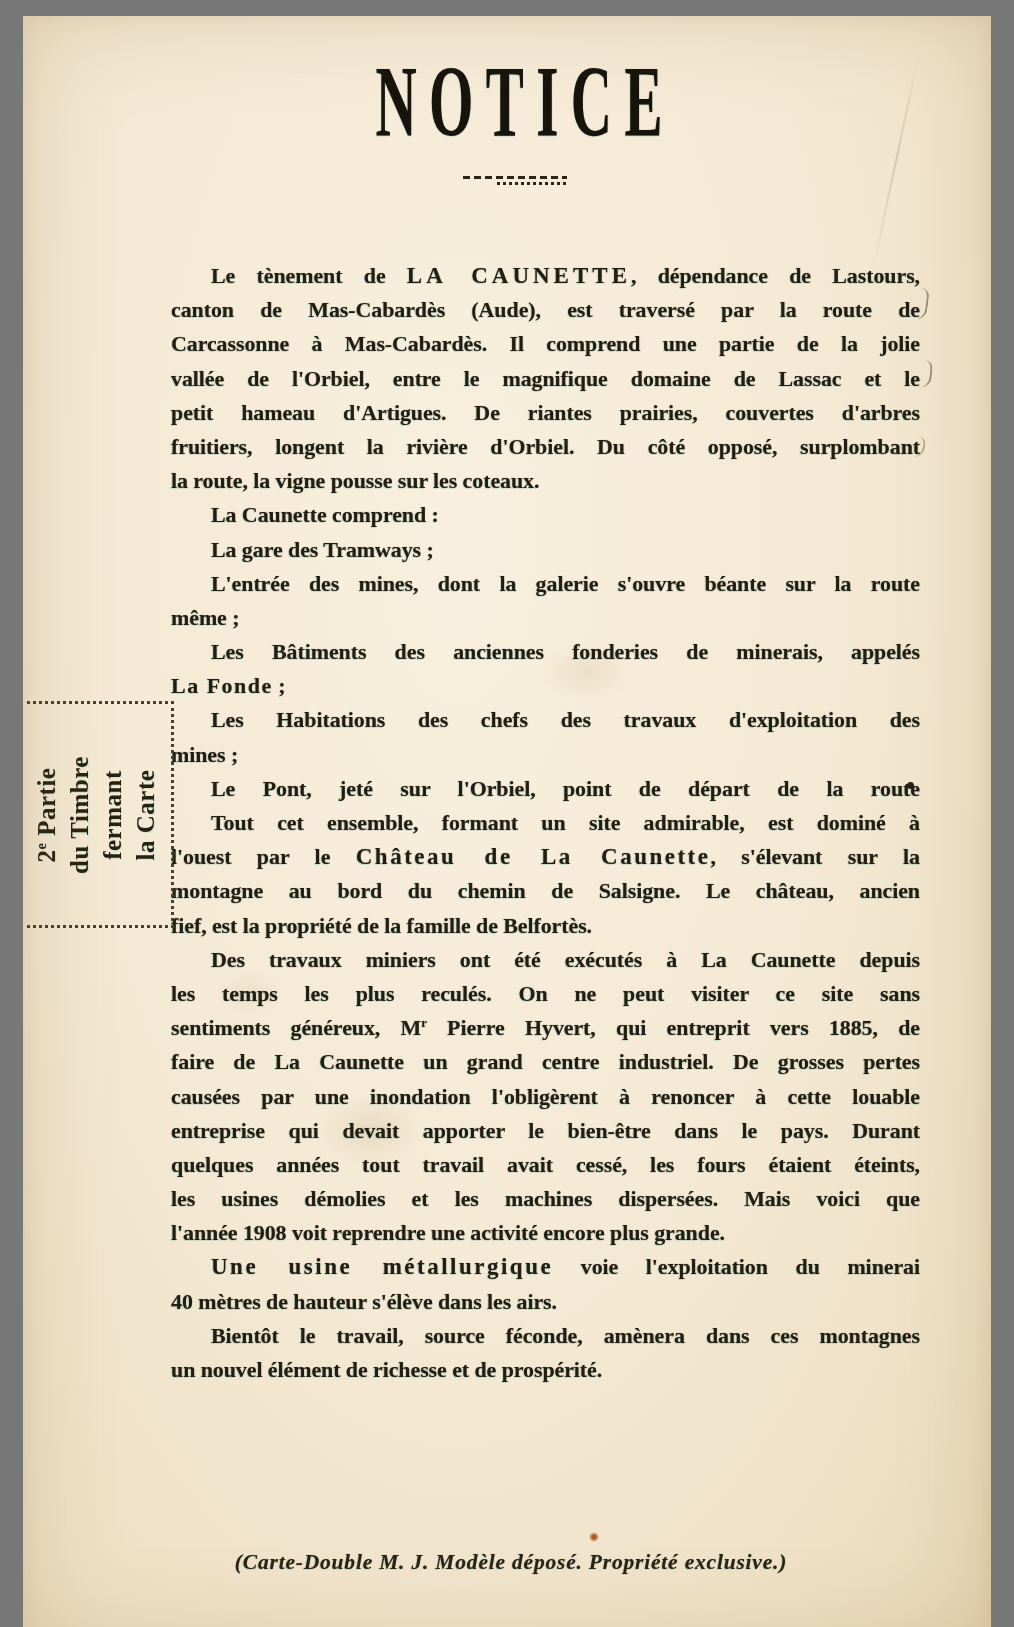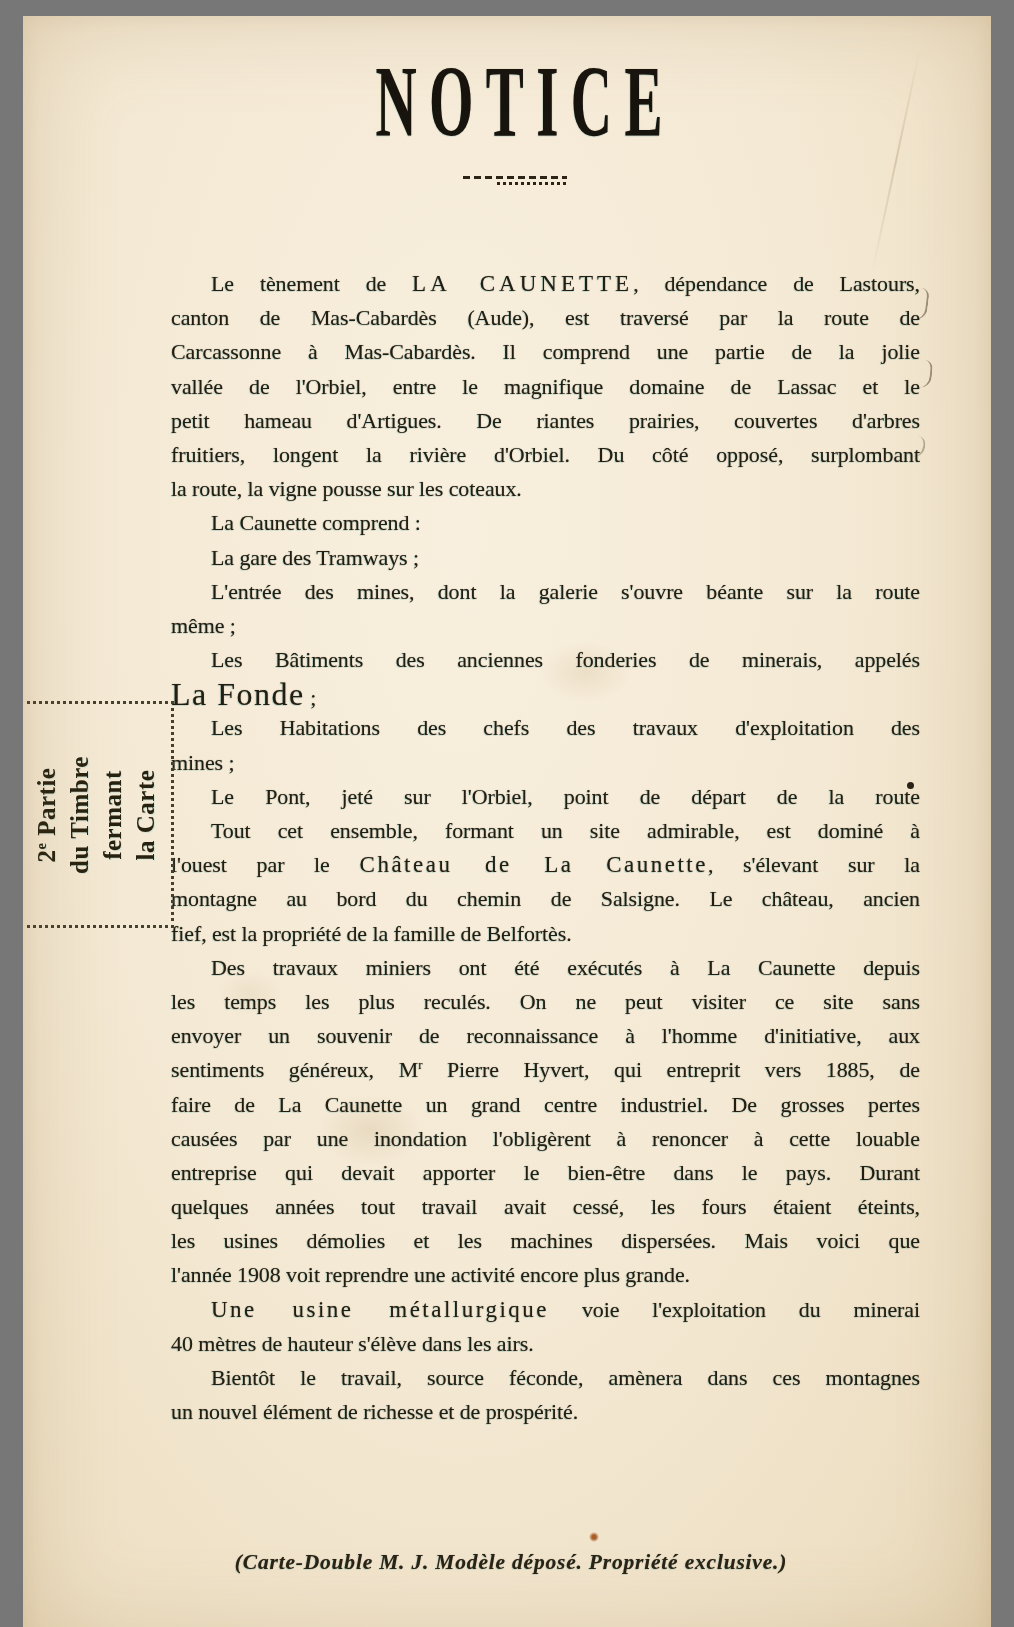--- a/index.html
+++ b/index.html
@@ -27,32 +27,32 @@
   .sep { position:absolute; top:160px; left:0; width:100%; z-index:2;
          display:flex; flex-direction:column; align-items:center; gap:3px;
          transform:translateX(8px); }
   .sep-row1 { width:104px; height:3px;
        background:repeating-linear-gradient(90deg,#2c2417 0 7px, rgba(0,0,0,0) 7px 11px); }
   .sep-row2 { width:72px; height:3px; transform:translateX(18px);
        background:repeating-linear-gradient(90deg,#2c2417 0 3px, rgba(0,0,0,0) 3px 6px); }
 
   
   .body {
-    position:absolute; left:148px; top:251px; width:749px; z-index:2;
-    font-weight:400; font-size:22px; line-height:34.2px; letter-spacing:-0.1px;
+    position:absolute; left:148px; top:243px; width:749px; z-index:2;
+    font-weight:700; font-size:22px; line-height:34.2px; letter-spacing:-0.1px;
     color:#241d12;
     text-shadow:-1px 1px 0 rgba(0,175,195,0.16), 0 0 1px rgba(60,45,20,0.5);
   }
   .line { text-align:justify; text-align-last:left; height:34.2px; }
   .line.just { text-align-last:justify; }
   .line.ind  { text-indent:40px; }
   .line sup  { font-size:0.58em; vertical-align:super; line-height:0; }
   .caps   { letter-spacing:4px;   font-size:23px; }
   .boldsp { letter-spacing:2.5px; font-size:23px; }
-  .fonde  { letter-spacing:1.5px; font-size:32px; }
+  .fonde  { letter-spacing:1.5px; font-size:22px; }
 
   
   .side-box {
     position:absolute; left:-3px; top:685px; width:151px; height:221px; z-index:3;
     border-top:3px dotted #46402f; border-right:3px dotted #46402f;
     border-bottom:3px dotted #46402f;
   }
   .side-rot {
     position:absolute; left:50%; top:50%; width:221px;
     transform:translate(-50%,-50%) rotate(-90deg);
@@ -127,21 +127,20 @@
       <div class="line"><span class="fonde">La Fonde</span><span> ;</span></div>
       <div class="line just ind"><span>Les Habitations des chefs des travaux d'exploitation des</span></div>
       <div class="line"><span>mines ;</span></div>
       <div class="line just ind"><span>Le Pont, jeté sur l'Orbiel, point de départ de la route</span></div>
       <div class="line just ind"><span>Tout cet ensemble, formant un site admirable, est dominé à</span></div>
       <div class="line just"><span>l'ouest par le </span><span class="boldsp">Château de La Caunette</span><span>, s'élevant sur la</span></div>
       <div class="line just"><span>montagne au bord du chemin de Salsigne. Le château, ancien</span></div>
       <div class="line"><span>fief, est la propriété de la famille de Belfortès.</span></div>
       <div class="line just ind"><span>Des travaux miniers ont été exécutés à La Caunette depuis</span></div>
       <div class="line just"><span>les temps les plus reculés. On ne peut visiter ce site sans</span></div>
-      <div class="line just"><span>envoyer un souvenir de reconnaissance à l'homme d'initiative, aux</span></div>
       <div class="line just"><span>sentiments généreux, M</span><sup>r</sup><span> Pierre Hyvert, qui entreprit vers 1885, de</span></div>
       <div class="line just"><span>faire de La Caunette un grand centre industriel. De grosses pertes</span></div>
       <div class="line just"><span>causées par une inondation l'obligèrent à renoncer à cette louable</span></div>
       <div class="line just"><span>entreprise qui devait apporter le bien-être dans le pays. Durant</span></div>
       <div class="line just"><span>quelques années tout travail avait cessé, les fours étaient éteints,</span></div>
       <div class="line just"><span>les usines démolies et les machines dispersées. Mais voici que</span></div>
       <div class="line"><span>l'année 1908 voit reprendre une activité encore plus grande.</span></div>
       <div class="line just ind"><span class="boldsp">Une usine métallurgique</span><span> voie l'exploitation du minerai</span></div>
       <div class="line"><span>40 mètres de hauteur s'élève dans les airs.</span></div>
       <div class="line just ind"><span>Bientôt le travail, source féconde, amènera dans ces montagnes</span></div>

